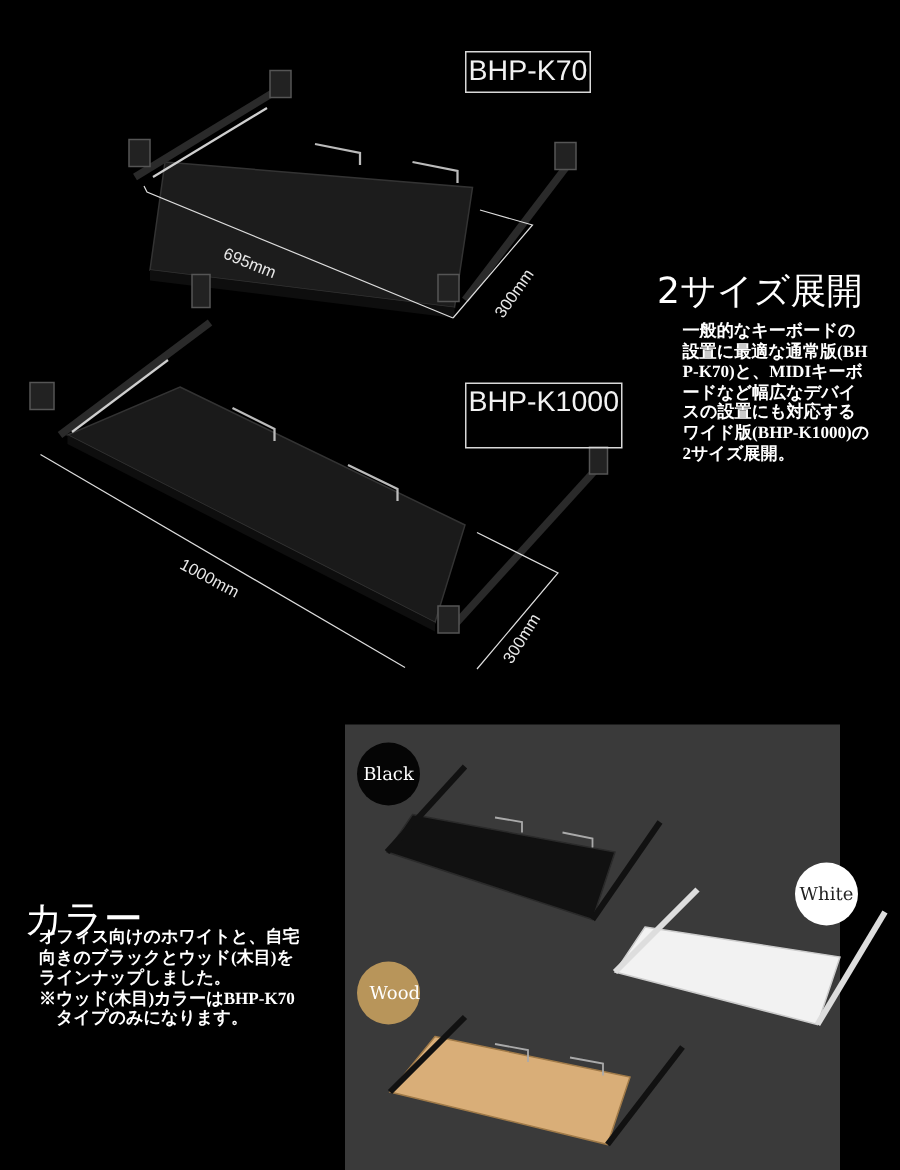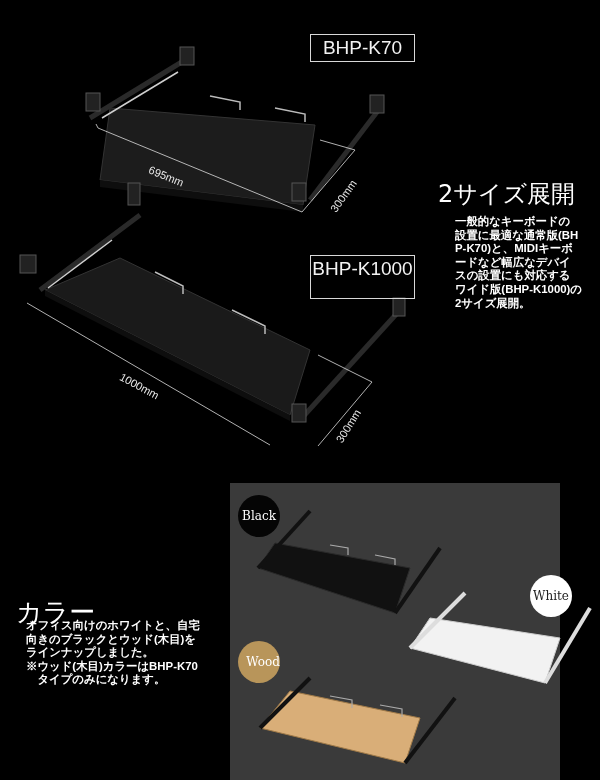--- a/index.html
+++ b/index.html
@@ -1,20 +1,20 @@
 <!DOCTYPE html>
 <html><head>
 <meta charset="utf-8">
 <style>
   html, body { margin:0; padding:0; background:#000; }
   body { width:600px; height:780px; position:relative; overflow:hidden; font-family:"DejaVu Sans", sans-serif; color:#fff; }
   .abs { position:absolute; }
   .model-label { border:1px solid #d8d8d8; color:#f2f2f2; font-family:"Liberation Sans", sans-serif; font-size:19px; text-align:center; line-height:26px; box-sizing:border-box; }
   .heading { font-family:"DejaVu Sans", sans-serif; font-size:24px; color:#fff; white-space:nowrap; }
-  .desc { font-family:Liberation Sans, sans-serif; font-size:11.4px; line-height:13.6px; color:#fff; white-space:pre; font-weight:bold; }
+  .desc { font-family:Liberation Serif, serif; font-size:11.4px; line-height:13.6px; color:#fff; white-space:pre; font-weight:bold; }
   .dim { font-family:"Liberation Sans", sans-serif; font-size:11px; color:#e8e8e8; white-space:nowrap; }
   .photo-panel { position:absolute; left:230px; top:483px; width:330px; height:297px; background:#3a3a3a; }
   .swatch { position:absolute; border-radius:50%; display:flex; align-items:center; justify-content:center; font-family:"DejaVu Serif", serif; font-size:12px; }
   svg { position:absolute; left:0; top:0; }
 </style>
 </head>
 <body>
 
 <svg width="600" height="780">
 
@@ -46,21 +46,21 @@
     <rect x="393" y="298" width="12" height="18" fill="#222" stroke="#555"></rect>
     <rect x="292" y="404" width="14" height="18" fill="#222" stroke="#555"></rect>
     <polyline points="155,272 183,286 183,294" fill="none" stroke="#bbb" stroke-width="1.5"></polyline>
     <polyline points="232,310 265,326 265,334" fill="none" stroke="#bbb" stroke-width="1.5"></polyline>
 
     <polyline points="27,303 270,445" fill="none" stroke="#ddd" stroke-width="0.8"></polyline>
     <polyline points="318,446 372,382 318,355" fill="none" stroke="#ddd" stroke-width="0.8"></polyline>
   </g>
 </svg>
 
-<div class="abs model-label" style="left:310px;top:34px;width:105px;height:28px;">BHP-K70</div>
+<div class="abs model-label" style="left:310px;top:34px;width:84px;height:28px;">BHP-K70</div>
 <div class="abs model-label" style="left:310px;top:255px;width:105px;height:44px;">BHP-K1000</div>
 
 <div class="abs dim" style="left:148px;top:170px;transform:rotate(22deg);">695mm</div>
 <div class="abs dim" style="left:325px;top:190px;transform:rotate(-55deg);">300mm</div>
 <div class="abs dim" style="left:118px;top:380px;transform:rotate(28deg);">1000mm</div>
 <div class="abs dim" style="left:330px;top:420px;transform:rotate(-58deg);">300mm</div>
 
 <div class="abs heading" style="left:438px;top:178px;">2サイズ展開</div>
 <div class="abs desc" style="left:455px;top:215px;">一般的なキーボードの
 設置に最適な通常版(BH

